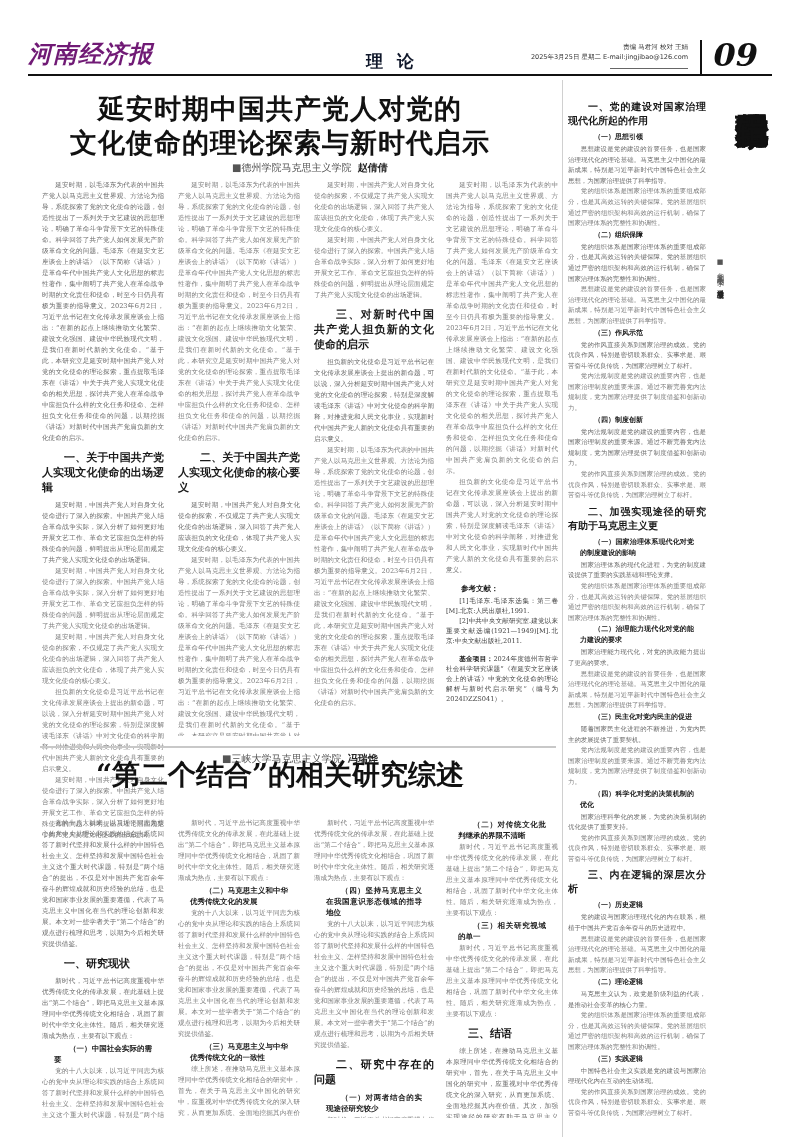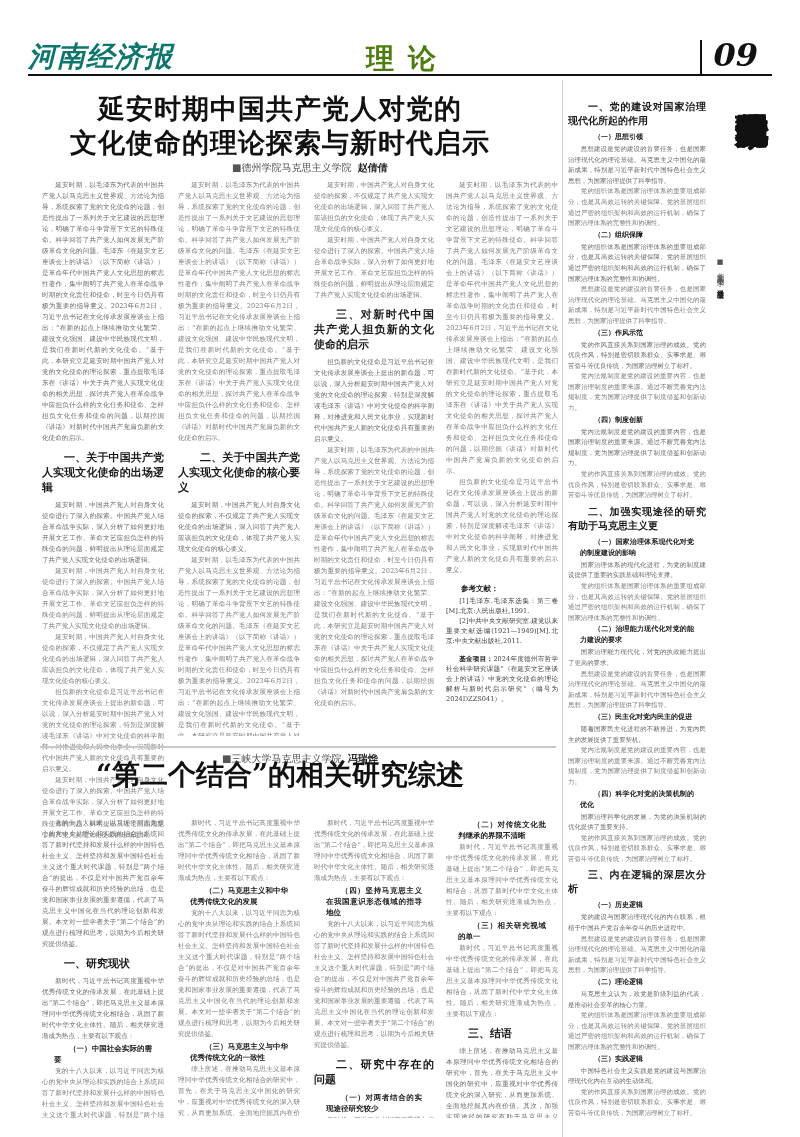--- a/index.html
+++ b/index.html
@@ -1,19 +1,19 @@
 <!DOCTYPE html>
 <html><head>
 <meta charset="utf-8">
 <style>
   html, body { margin: 0; padding: 0; background: #ffffff; }
   body { width: 800px; height: 1137px; position: relative; overflow: hidden; font-family: "DejaVu Serif", serif; color: #222; }
   .masthead { position: absolute; top: 36px; left: 28px; width: 744px; height: 38px; }
-  .mast-logo { position: absolute; left: 0; top: 2px; font-family: "DejaVu Serif", serif; font-size: 28px; font-weight: bold; font-style: italic; letter-spacing: 1px; color: #0f766e; }
-  .mast-section { position: absolute; left: 338px; top: 4px; font-family: "DejaVu Sans", sans-serif; font-size: 28px; font-weight: bold; letter-spacing: 14px; color: #4d7c0f; }
+  .mast-logo { position: absolute; left: 0; top: 2px; font-family: "DejaVu Serif", serif; font-size: 24px; font-weight: bold; font-style: italic; letter-spacing: 1px; color: #701a75; }
+  .mast-section { position: absolute; left: 338px; top: 14px; font-family: "DejaVu Sans", sans-serif; font-size: 17px; font-weight: bold; letter-spacing: 14px; color: #0f172a; }
   .mast-meta { position: absolute; right: 84px; top: 6px; text-align: right; font-size: 6.5px; line-height: 10px; color: #333; font-family: "DejaVu Sans", sans-serif; }
   .mast-meta .underline { display: inline-block; width: 78px; border-bottom: 1px solid #666; margin-top: 3px; }
   .mast-vbar { position: absolute; right: 70px; top: 4px; width: 2px; height: 36px; background: #111; }
   .mast-page { position: absolute; right: 14px; top: 0; font-family: "DejaVu Serif", serif; font-size: 32px; font-weight: bold; font-style: italic; color: #111; }
   .mast-rule { position: absolute; top: 74px; left: 28px; width: 744px; height: 2px; background: #111; }
   .title1 { position: absolute; left: 40px; top: 92px; width: 480px; text-align: center; font-family: Liberation Serif, serif; font-weight: bold; font-size: 27px; line-height: 34px; color: #111; letter-spacing: 1px; }
   .byline { position: absolute; font-family: "DejaVu Sans", sans-serif; font-size: 10px; color: #555; }
   .byline b { color: #222; }
   .col { position: absolute; font-size: 6.6px; line-height: 11px; color: #6a6a6a; text-align: justify; }
   .col p { margin: 0; text-indent: 2em; }
@@ -33,20 +33,25 @@
   .vbyline { position: absolute; left: 715px; top: 258px; writing-mode: vertical-rl; font-family: "DejaVu Sans", sans-serif; font-size: 7px; color: #555; letter-spacing: 1px; }
   .vbyline b { color: #222; margin-top: 6px; }
   .filler { color: #7a7a7a; }
 </style>
 </head>
 <body>
 
 <div class="masthead">
   <span class="mast-logo">河南经济报</span>
   <span class="mast-section">理论</span>
+  <div class="mast-meta">
+    <div>责编 马君河 校对 王娟</div>
+    <div>2025年3月25日 星期二 E-mail:jingjibao@126.com</div>
+    <span class="underline"></span>
+  </div>
   <div class="mast-vbar"></div>
   <span class="mast-page">09</span>
 </div>
 <div class="mast-rule"></div>
 
 <div class="title1">
   <div>延安时期中国共产党人对党的</div>
   <div>文化使命的理论探索与新时代启示</div>
 </div>
 <div class="byline" style="left:232px; top:161px;">

